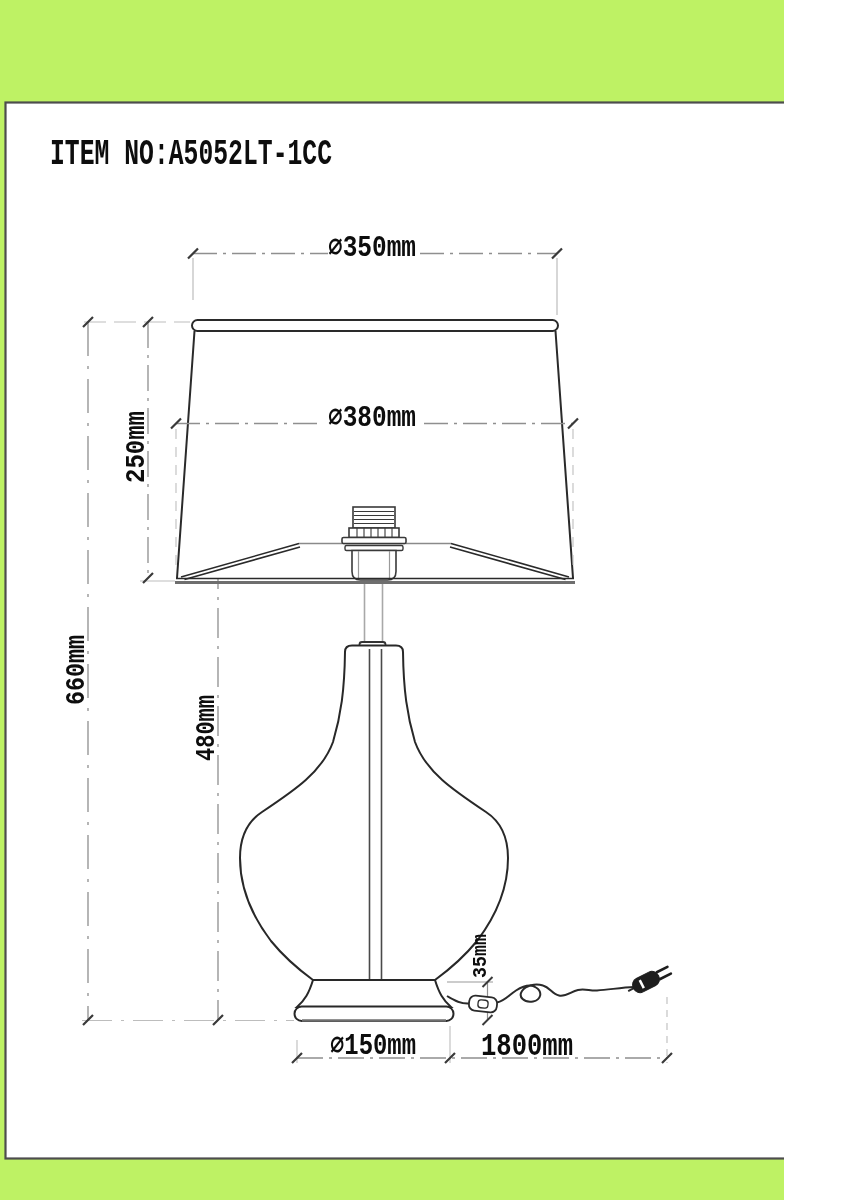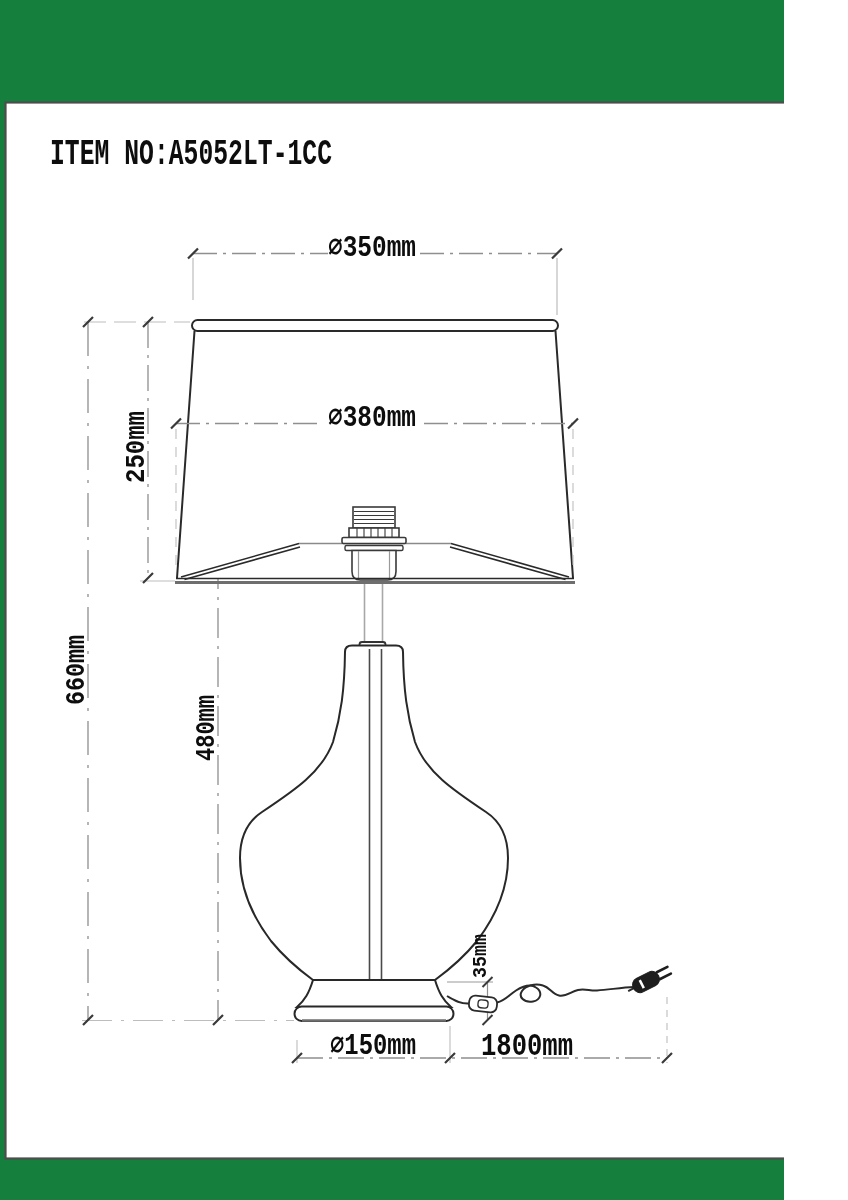--- a/index.html
+++ b/index.html
@@ -1,19 +1,19 @@
 <!DOCTYPE html>
 <html><head>
 <meta charset="utf-8">
 <style>
   html,body{margin:0;padding:0;background:#ffffff;}
   .canvas{
     position:relative;
     width:784px;height:1200px;
-    background:#15803d;
+    background:#bef264;
     font-family:"Liberation Mono","DejaVu Sans Mono",monospace;
     overflow:hidden;
   }
   svg{position:absolute;left:0;top:0;}
   text{
     font-family:"Liberation Mono","DejaVu Sans Mono",monospace;
     font-weight:bold;
     fill:#0d0d0d;
   }
 </style>

